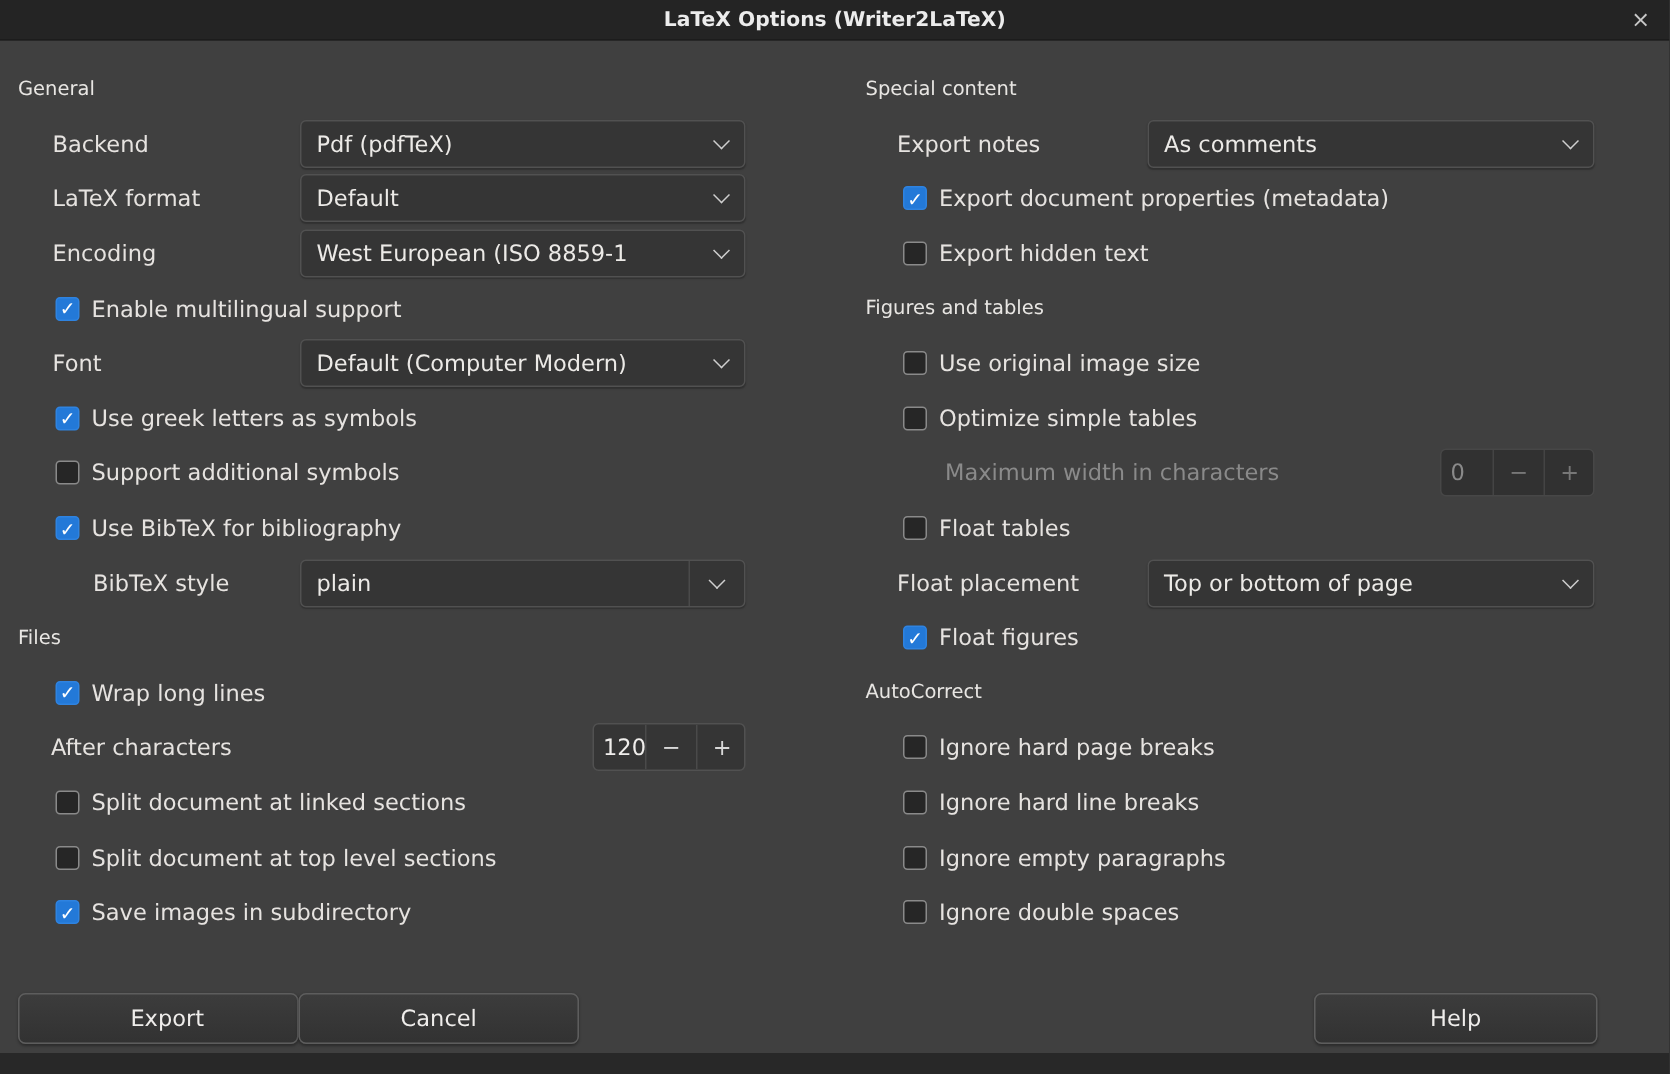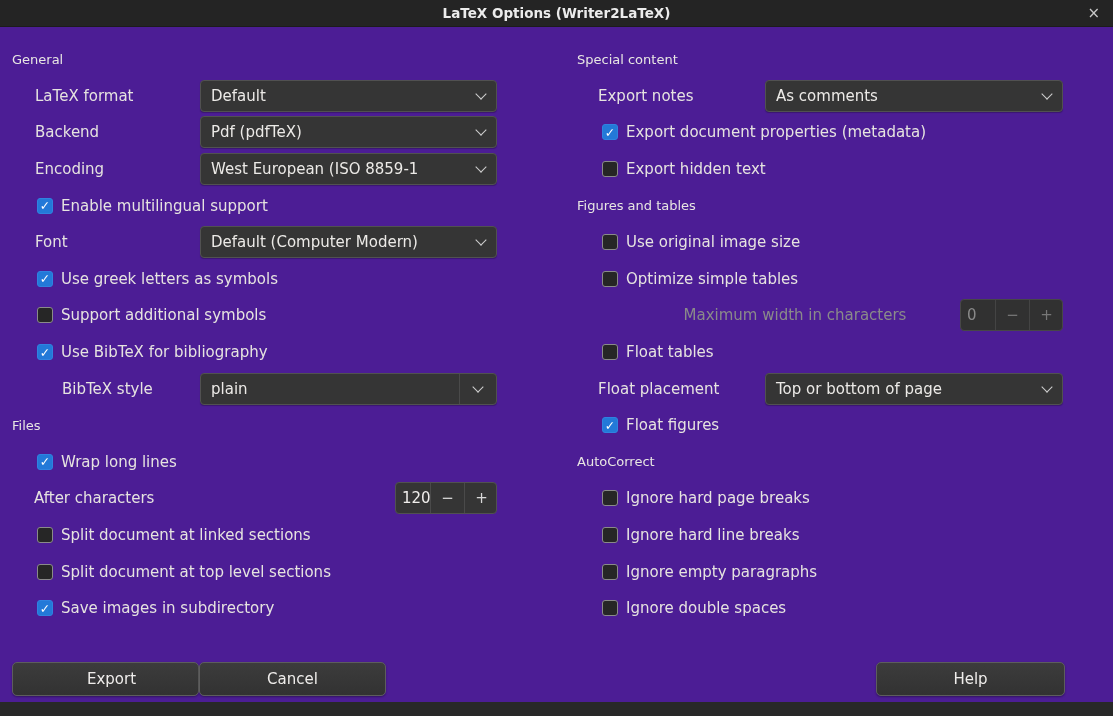--- a/index.html
+++ b/index.html
@@ -3,21 +3,21 @@
 <meta charset="utf-8">
 <style>
   html,body{margin:0;padding:0;}
   body{
     font-family:"DejaVu Sans","Liberation Sans",sans-serif;
     background:#1f1f1f;
   }
   .dialog{
     position:relative;
     width:1113px;height:716px;
-    background:#4c1d95;
+    background:#404040;
     overflow:hidden;
     color:#e6e3e0;
   }
   
   .titlebar{
     position:absolute;top:0;left:0;right:0;height:26px;
     background:#242424;border-bottom:1px solid #1c1c1c;
     display:flex;align-items:center;justify-content:center;
   }
   .titlebar .title{font-size:13.5px;font-weight:bold;color:#ececec;}
@@ -35,21 +35,21 @@
   .col-right{left:577px;width:486px;}
   .row{height:36.6px;display:flex;align-items:center;}
   .section-header{font-size:13px;color:#e8e6e3;}
   .field-label{font-size:15px;color:#e6e3e0;white-space:nowrap;}
   
   .col-left  .field-row .field-label{margin-left:23px;flex:0 0 165px;}
   .col-right .field-row .field-label{margin-left:21px;flex:0 0 167px;}
   .col-left  .field-row.indent2 .field-label{margin-left:50px;flex:0 0 138px;}
   .field-row.spin-row .field-label{flex:1 1 auto;}
   .col-left  .spin-row .field-label{margin-left:22px;}
-  .col-right .spin-row .field-label{margin-left:53px;text-align:center;}
+  .col-right .spin-row .field-label{margin-left:53px;}
   
   .dropdown{
     flex:1 1 auto;height:30px;
     background:#353535;border:1px solid #515151;border-radius:4px;
     display:flex;align-items:center;
     box-shadow:0 1px 1px rgba(0,0,0,.25);
     overflow:hidden;
   }
   .dd-value{font-size:15px;color:#eceae7;padding-left:10px;white-space:nowrap;overflow:hidden;flex:1;}
   .chev{width:30px;flex:0 0 30px;display:flex;align-items:center;justify-content:center;align-self:stretch;}
@@ -123,31 +123,31 @@
     <span class="close">×</span>
   </div>
 
   <div class="col col-left">
 
     <div class="row">
       <span class="section-header">General</span>
     </div>
 
     <div class="row field-row">
+      <span class="field-label">Backend</span>
+      <div class="dropdown">
+        <span class="dd-value">Pdf (pdfTeX)</span>
+        <span class="chev"></span>
+      </div>
+    </div>
+
+    <div class="row field-row">
       <span class="field-label">LaTeX format</span>
       <div class="dropdown">
         <span class="dd-value">Default</span>
-        <span class="chev"></span>
-      </div>
-    </div>
-
-    <div class="row field-row">
-      <span class="field-label">Backend</span>
-      <div class="dropdown">
-        <span class="dd-value">Pdf (pdfTeX)</span>
         <span class="chev"></span>
       </div>
     </div>
 
     <div class="row field-row">
       <span class="field-label">Encoding</span>
       <div class="dropdown">
         <span class="dd-value">West European (ISO 8859-1</span>
         <span class="chev"></span>
       </div>

